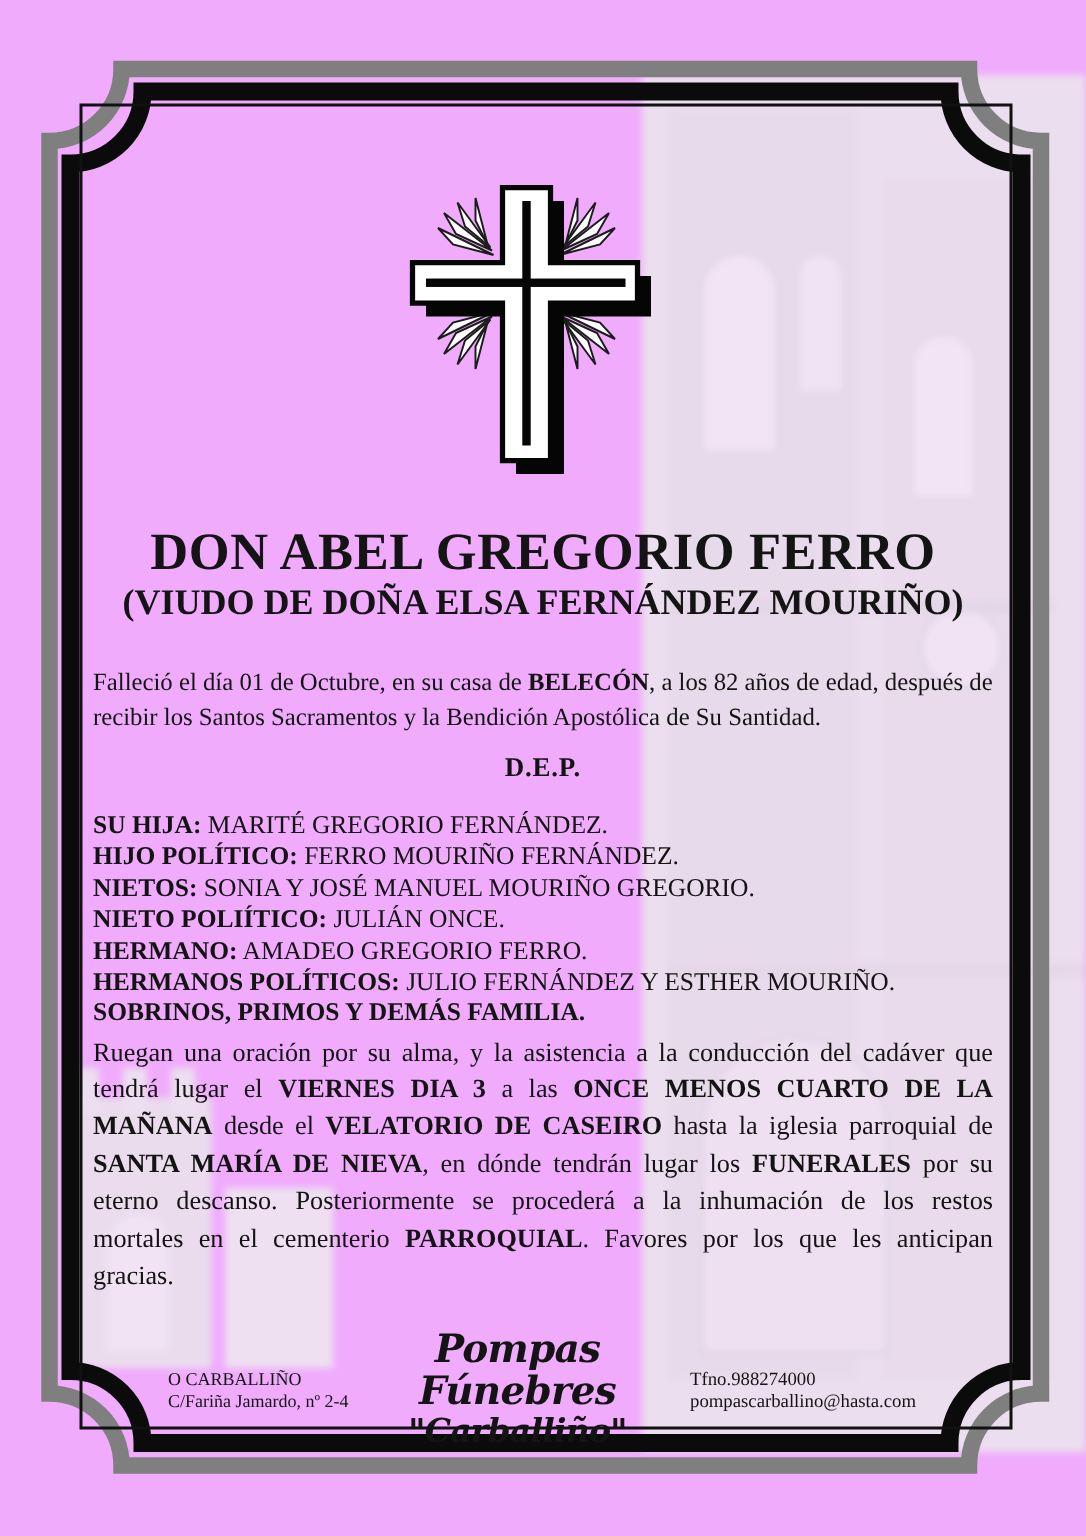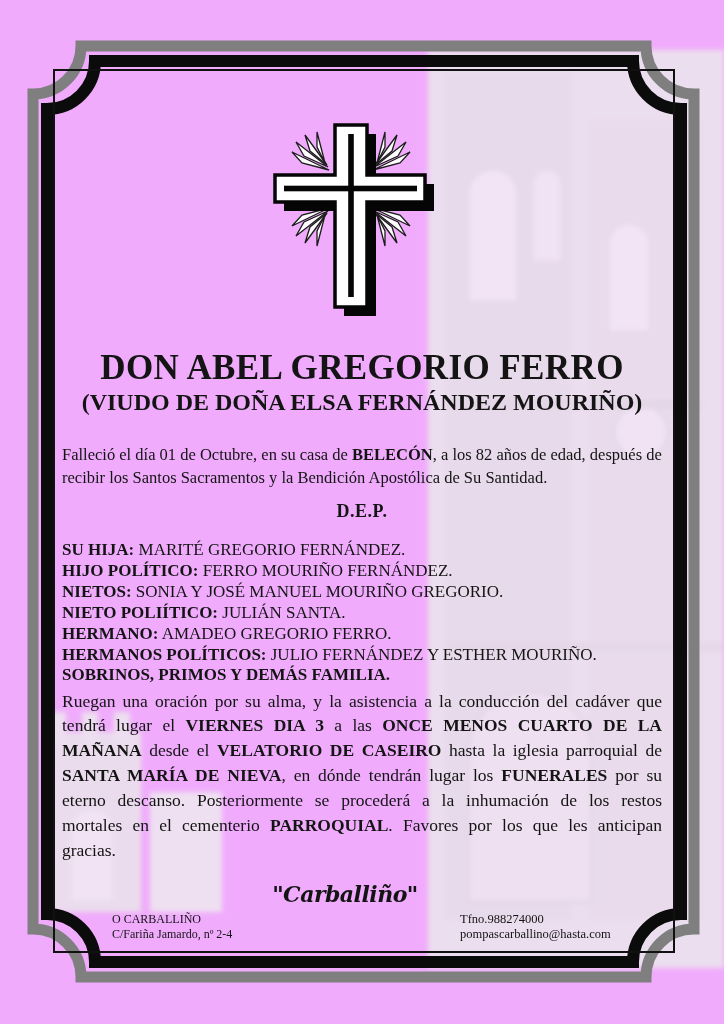--- a/index.html
+++ b/index.html
@@ -81,33 +81,34 @@
   </svg>
 
   <div class="txt title">DON ABEL GREGORIO FERRO</div>
   <div class="txt subtitle">(VIUDO DE DOÑA ELSA FERNÁNDEZ MOURIÑO)</div>
   <p class="txt death"><span>Falleció el día 01 de Octubre, en su casa de </span><b>BELECÓN</b><span>, a los 82 años de edad, después de recibir los Santos Sacramentos y la Bendición Apostólica de Su Santidad.</span></p>
   <div class="txt dep">D.E.P.</div>
   <div class="txt family">
       <div><b>SU HIJA:</b> <span>MARITÉ GREGORIO FERNÁNDEZ.</span></div>
       <div><b>HIJO POLÍTICO:</b> <span>FERRO MOURIÑO FERNÁNDEZ.</span></div>
       <div><b>NIETOS:</b> <span>SONIA Y JOSÉ MANUEL MOURIÑO GREGORIO.</span></div>
-      <div><b>NIETO POLIÍTICO:</b> <span>JULIÁN SANTA.</span></div>
+      <div><b>NIETO POLIÍTICO:</b> <span>JULIÁN ONCE.</span></div>
       <div><b>HERMANO:</b> <span>AMADEO GREGORIO FERRO.</span></div>
       <div><b>HERMANOS POLÍTICOS:</b> <span>JULIO FERNÁNDEZ Y ESTHER MOURIÑO.</span></div>
       <div><b>SOBRINOS, PRIMOS Y DEMÁS FAMILIA.</b></div>
     </div>
   <p class="txt announce"><span>Ruegan una oración por su alma, y la asistencia a la conducción del cadáver que tendrá lugar el </span><b>VIERNES DIA 3</b><span> a las </span><b>ONCE MENOS CUARTO DE LA MAÑANA</b><span> desde el </span><b>VELATORIO DE CASEIRO</b><span> hasta la iglesia parroquial de </span><b>SANTA MARÍA DE NIEVA</b><span>, en dónde tendrán lugar los </span><b>FUNERALES</b><span> por su eterno descanso. Posteriormente se procederá a la inhumación de los restos mortales en el cementerio </span><b>PARROQUIAL</b><span>. Favores por los que les anticipan gracias.</span></p>
 
   <div class="txt footer">
     <div class="f-addr">
       <div>O CARBALLIÑO</div>
       <div>C/Fariña Jamardo, nº 2-4</div>
     </div>
     <div class="f-brand">
+      <div class="b1">Pompas Fúnebres</div>
       <div class="b2">"Carballiño"</div>
     </div>
     <div class="f-contact">
       <div>Tfno.988274000</div>
       <div>pompascarballino@hasta.com</div>
     </div>
   </div>
 
 </div>
 

